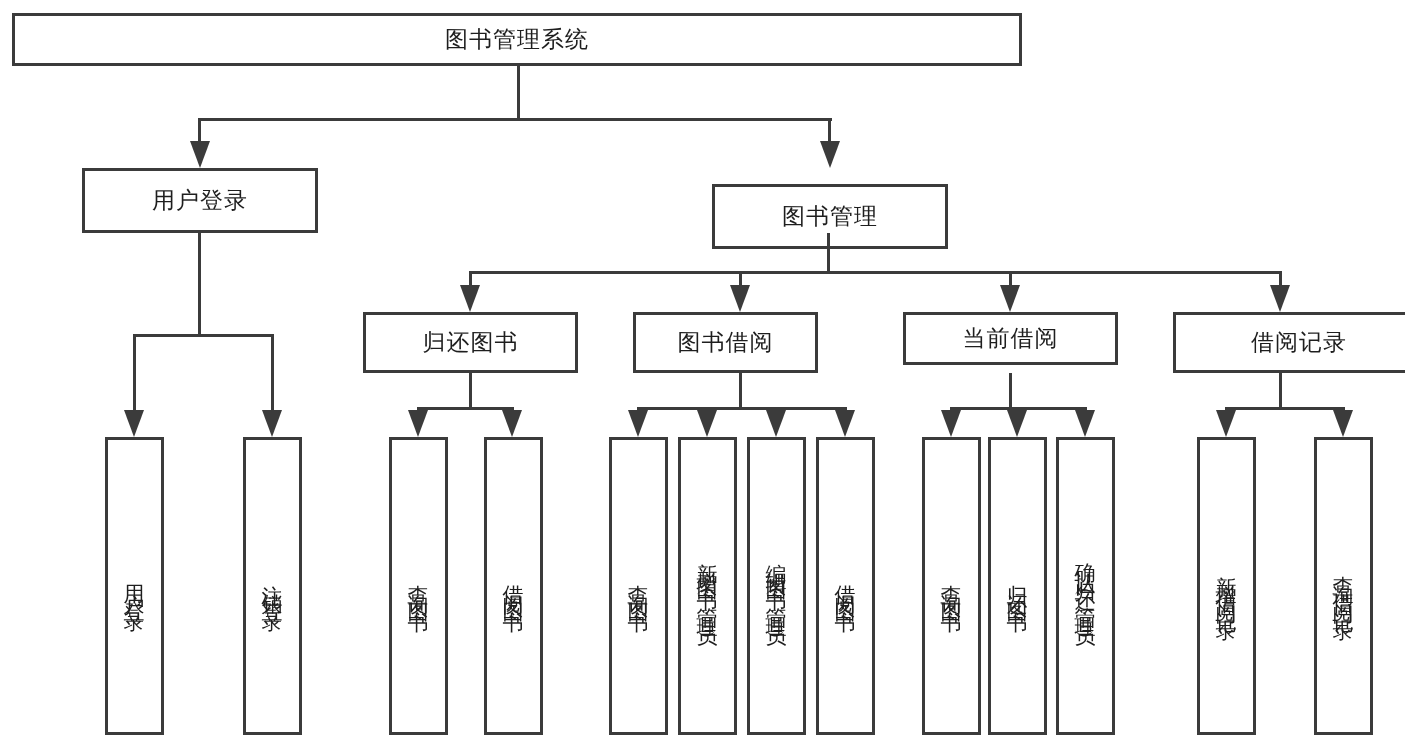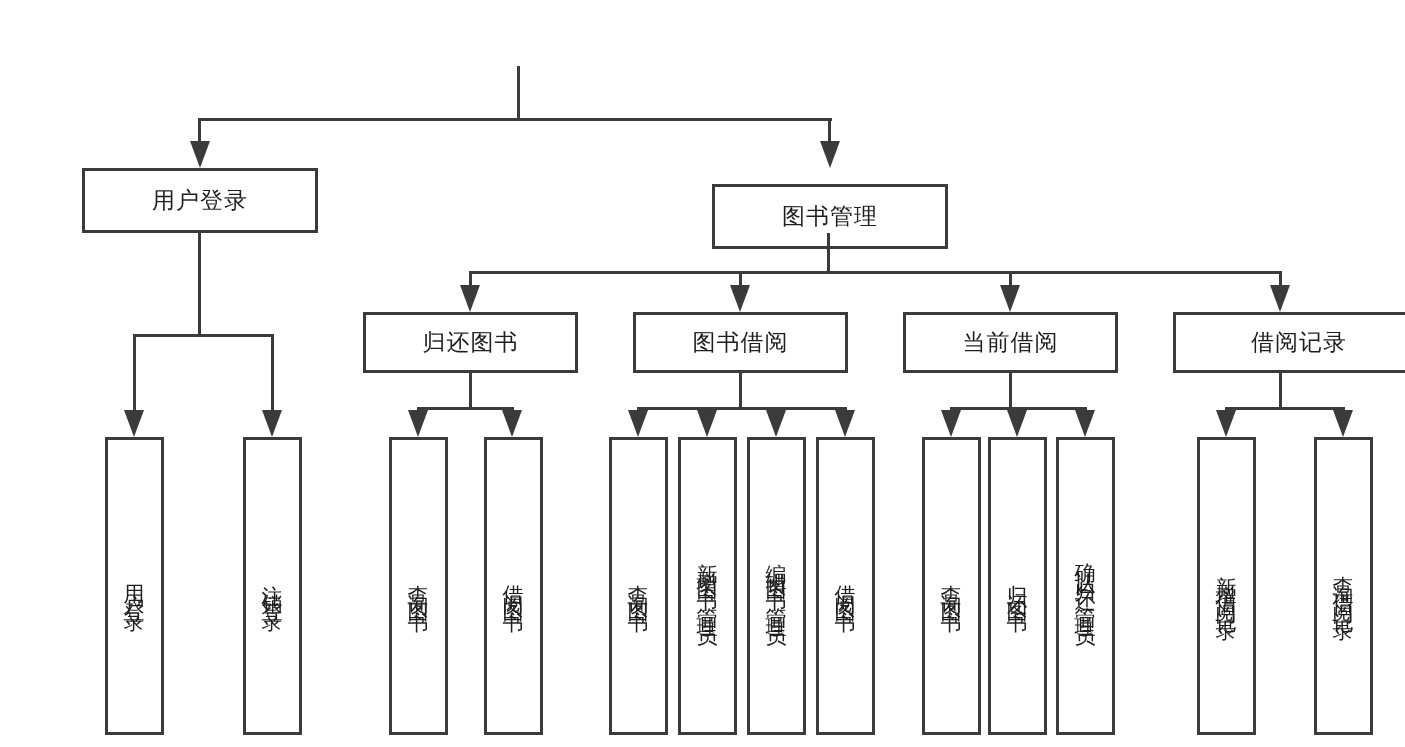--- a/index.html
+++ b/index.html
@@ -44,20 +44,21 @@
     right: 4px; top: 716px;
     font-size: 20px; color: #9b9b9b;
     letter-spacing: 1px; white-space: nowrap;
   }
 </style>
 </head>
 <body>
 
 <div class="canvas">
 
+  <div class="node" style="left:12px;top:13px;width:1010px;height:53px">图书管理系统</div>
 
   <div class="vl" style="left:517px;top:66px;height:55px"></div>
   <div class="hl" style="left:198px;top:118px;width:634px"></div>
   <div class="vl" style="left:198px;top:118px;height:26px"></div>
   <div class="vl" style="left:828px;top:118px;height:26px"></div>
   <div class="ar" style="left:190px;top:141px"></div>
   <div class="ar" style="left:820px;top:141px"></div>
 
   <div class="node" style="left:82px;top:168px;width:236px;height:65px">用户登录</div>
   <div class="node" style="left:712px;top:184px;width:236px;height:65px">图书管理</div>
@@ -74,22 +75,22 @@
   <div class="vl" style="left:469px;top:271px;height:17px"></div>
   <div class="vl" style="left:739px;top:271px;height:17px"></div>
   <div class="vl" style="left:1009px;top:271px;height:17px"></div>
   <div class="vl" style="left:1279px;top:271px;height:17px"></div>
   <div class="ar" style="left:460px;top:285px"></div>
   <div class="ar" style="left:730px;top:285px"></div>
   <div class="ar" style="left:1000px;top:285px"></div>
   <div class="ar" style="left:1270px;top:285px"></div>
 
   <div class="node" style="left:363px;top:312px;width:215px;height:61px">归还图书</div>
-  <div class="node" style="left:633px;top:312px;width:215px;height:61px">图书借阅</div>
-  <div class="node" style="left:903px;top:312px;width:215px;height:61px">当前借阅</div>
+  <div class="node" style="left:633px;top:312px;width:185px;height:61px">图书借阅</div>
+  <div class="node" style="left:903px;top:312px;width:215px;height:53px">当前借阅</div>
   <div class="node" style="left:1173px;top:312px;width:252px;height:61px">借阅记录</div>
 
   <div class="vl" style="left:469px;top:373px;height:37px"></div>
   <div class="hl" style="left:417px;top:407px;width:97px"></div>
   <div class="ar" style="left:408px;top:410px"></div>
   <div class="ar" style="left:502px;top:410px"></div>
 
   <div class="vl" style="left:739px;top:373px;height:37px"></div>
   <div class="hl" style="left:637px;top:407px;width:210px"></div>
   <div class="ar" style="left:628px;top:410px"></div>

